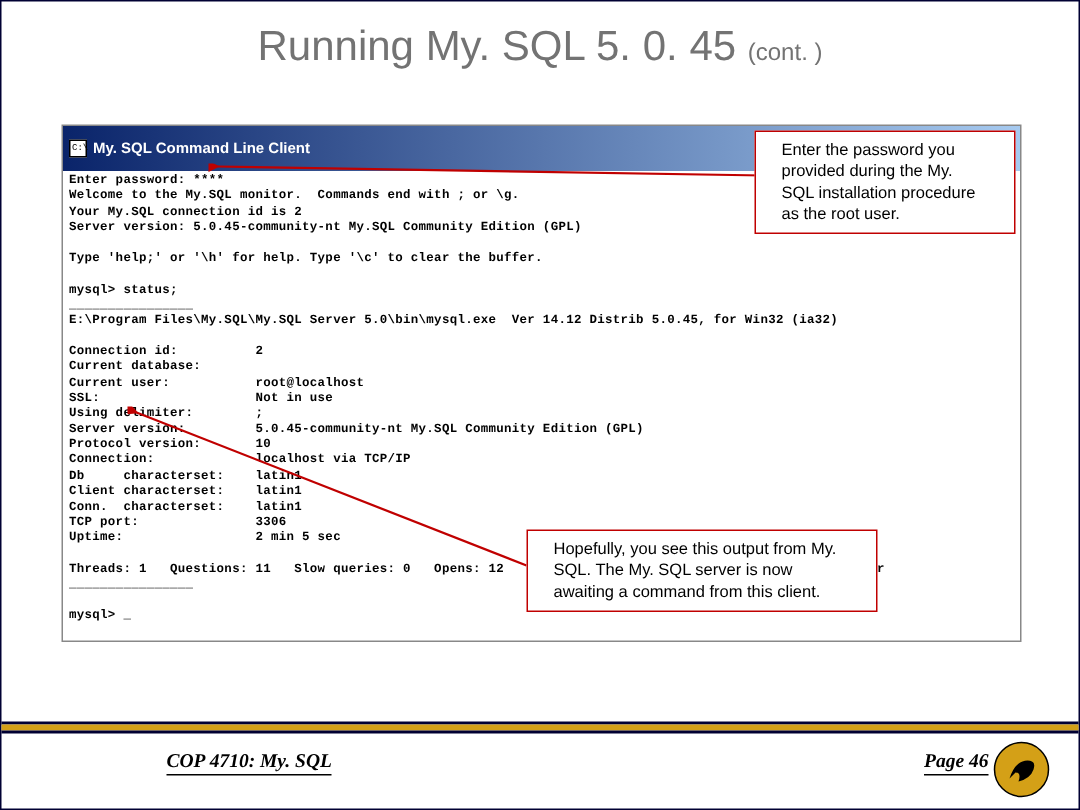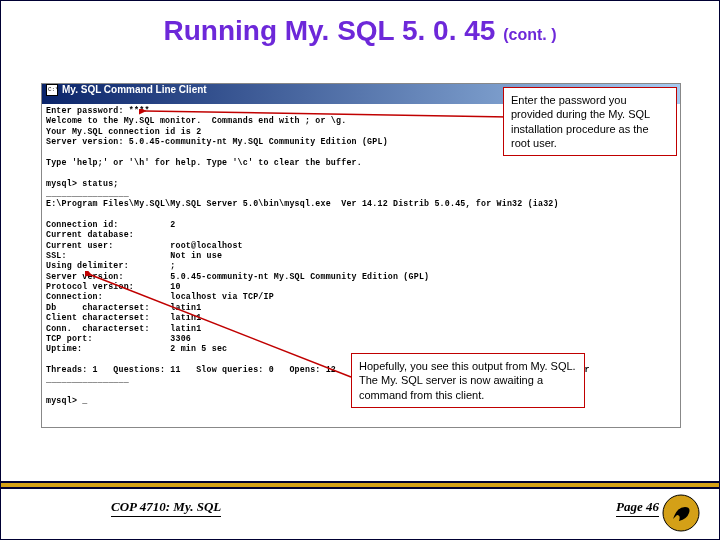--- a/index.html
+++ b/index.html
@@ -13,42 +13,42 @@
   }
   .slide {
     width: 100%;
     height: 100%;
     position: relative;
     border: 1px solid #000033;
   }
   .title {
     text-align: center;
     font-size: 28px;
-    font-weight: bold;
-    color: #6d28d9;
+    font-weight: normal;
+    color: #737373;
     padding: 14px 0 4px 0;
     font-family: Arial, sans-serif;
   }
   .title .cont {
     font-size: 16px;
   }
   .console-area {
     position: absolute;
     left: 40px;
     top: 82px;
     width: 640px;
     height: 345px;
     border: 1px solid #888;
     background: #fff;
   }
   .titlebar {
-    height: 20px;
+    height: 30px;
     background: linear-gradient(to right, #0a246a, #a6caf0);
     display: flex;
-    align-items: flex-start;
+    align-items: center;
     padding-left: 4px;
   }
   .titlebar-icon {
     width: 12px;
     height: 12px;
     background: #fff;
     border: 1px solid #000;
     margin-right: 4px;
     display: inline-block;
     position: relative;
@@ -75,21 +75,21 @@
     line-height: 1.25;
     color: #000;
     white-space: pre;
     font-weight: bold;
     letter-spacing: 0.2px;
   }
   .callout {
     position: absolute;
     background: #fff;
     border: 1.5px solid #c00000;
-    padding: 5px 7px;
+    padding: 5px 17px;
     font-size: 11px;
     line-height: 1.3;
     font-family: Arial, sans-serif;
     color: #000;
   }
   .callout-1 {
     right: 42px;
     top: 86px;
     width: 174px;
   }

